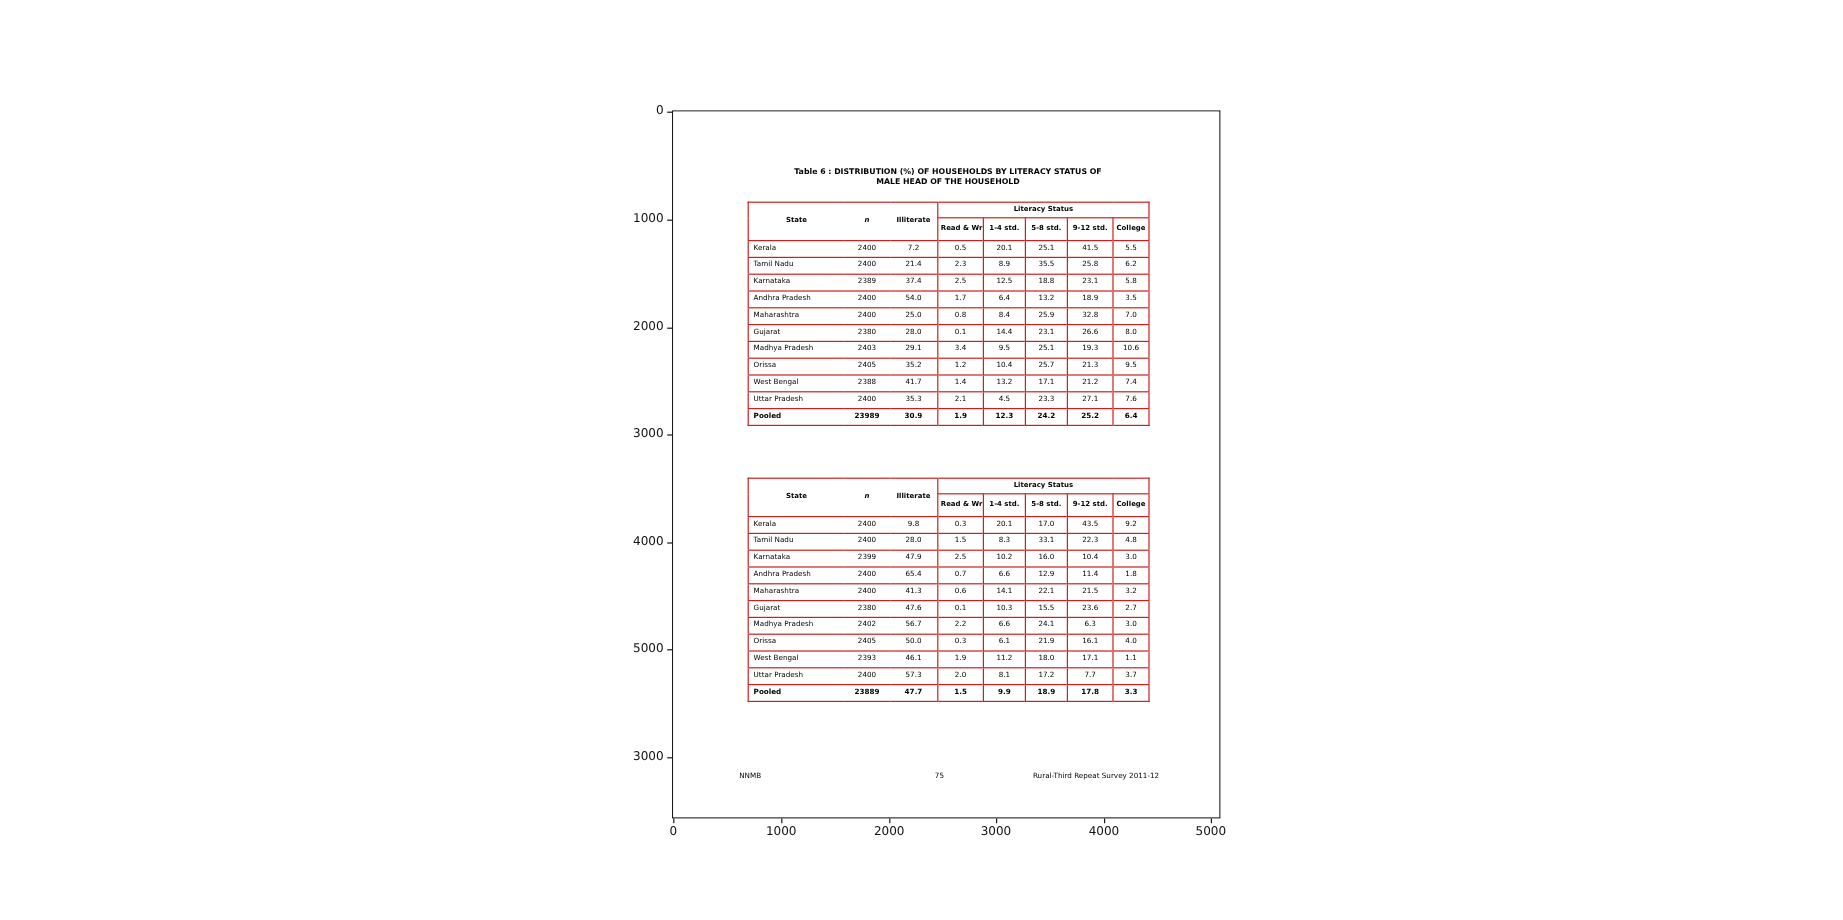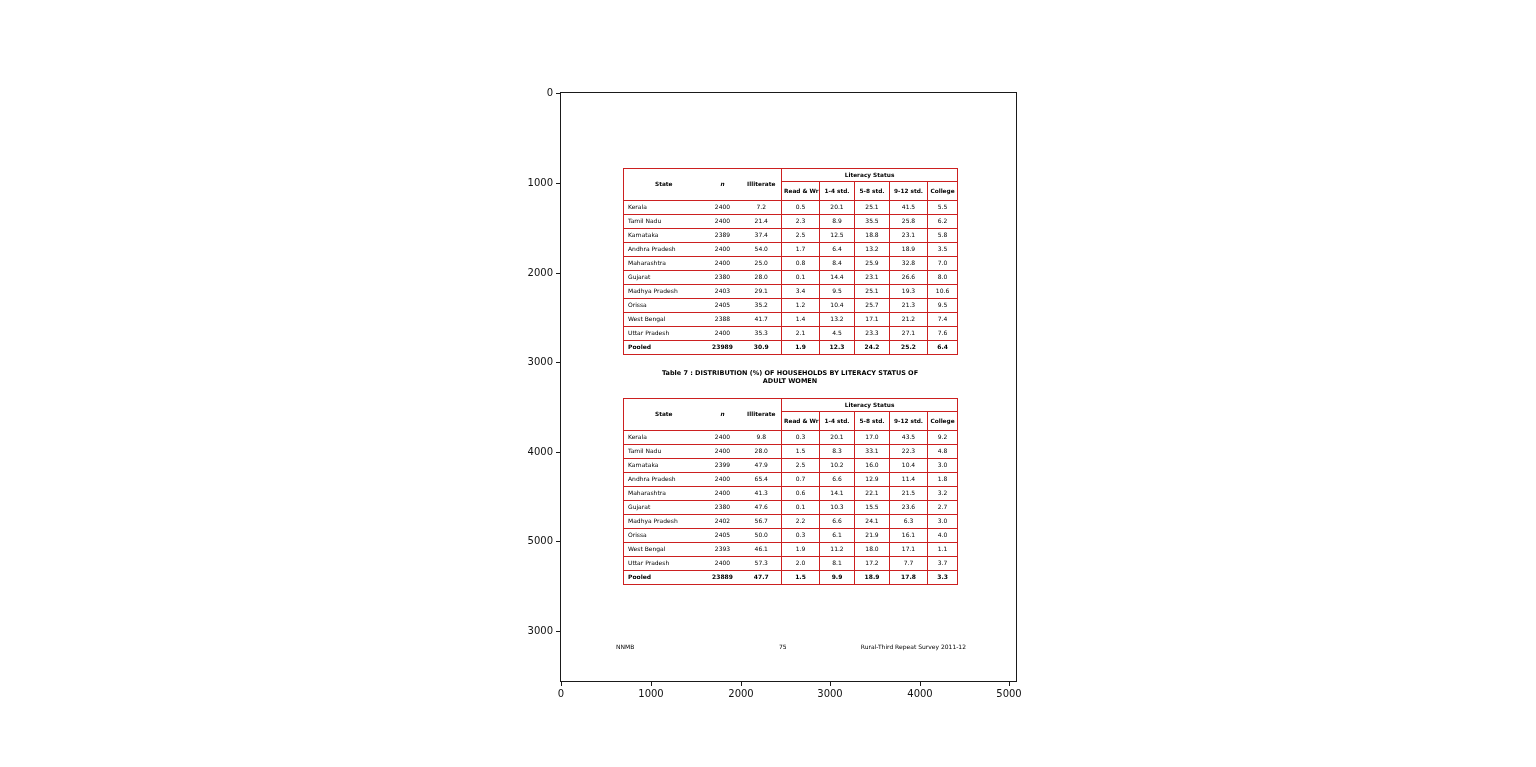--- a/index.html
+++ b/index.html
@@ -42,20 +42,24 @@
   .doc-footer .fr{position:absolute;right:0;top:0;}
 </style>
 </head>
 <body>
 
 <div class="canvas">
   <div class="axes">
 
     <div class="page">
 
+      <div class="doc-title t6">
+        <div>Table 6 : DISTRIBUTION (%) OF HOUSEHOLDS BY LITERACY STATUS OF</div>
+        <div>MALE HEAD OF THE HOUSEHOLD</div>
+      </div>
       <table class="dtable dt0">
           <colgroup>
             <col style="width: 80px;">
             <col style="width: 38px;">
             <col style="width: 40px;">
             <col style="width: 38px;">
             <col style="width: 35px;">
             <col style="width: 35px;">
             <col style="width: 38px;">
             <col style="width: 30px;">
@@ -182,24 +186,20 @@
               <td>30.9</td>
               <td class="vline">1.9</td>
               <td class="vline">12.3</td>
               <td class="vline">24.2</td>
               <td class="vline">25.2</td>
               <td class="vline">6.4</td>
             </tr>
           </tbody>
         </table>
 
-      <div class="doc-title t7">
-        <div>Table 7 : DISTRIBUTION (%) OF HOUSEHOLDS BY LITERACY STATUS OF</div>
-        <div>ADULT WOMEN</div>
-      </div>
       <table class="dtable dt1">
           <colgroup>
             <col style="width: 80px;">
             <col style="width: 38px;">
             <col style="width: 40px;">
             <col style="width: 38px;">
             <col style="width: 35px;">
             <col style="width: 35px;">
             <col style="width: 38px;">
             <col style="width: 30px;">

